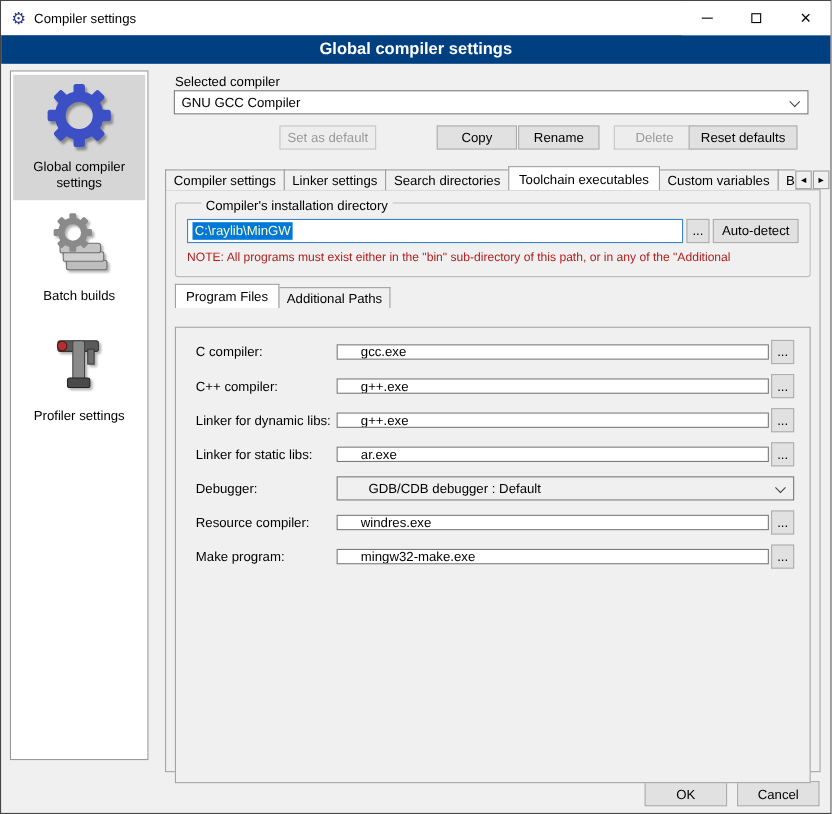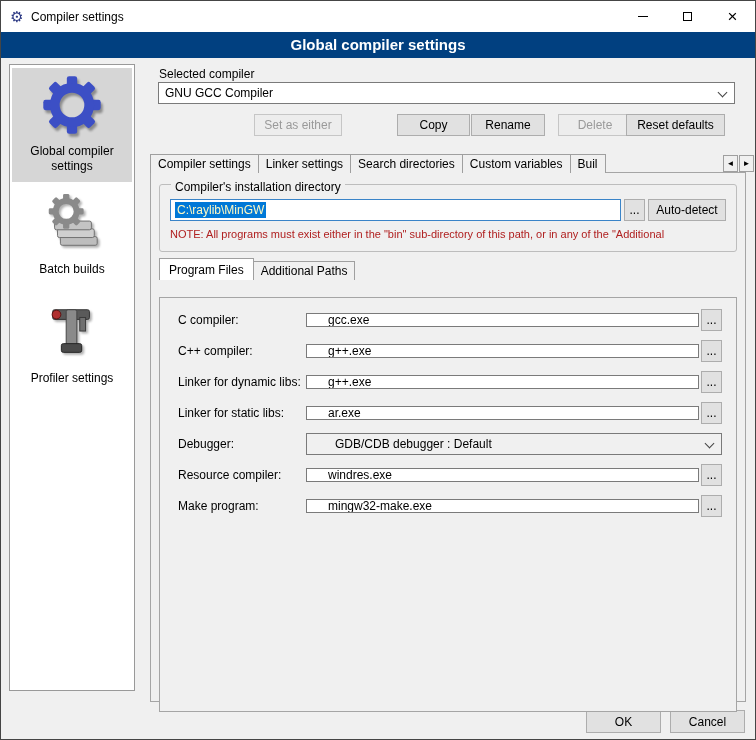--- a/index.html
+++ b/index.html
@@ -44,21 +44,21 @@
   #btn-reset     { left:625px; top:56px; width:99px; }
   
   .tabs { position:absolute; left:149px; top:93px; width:573px; height:22px; display:flex; align-items:flex-end; overflow:hidden; z-index:3; }
   .tab { border:1px solid #9f9f9f; border-bottom:none; background:#f0f0f0; height:19px; padding:2px 7px 0; white-space:nowrap; margin-right:-1px; cursor:default; }
   .tab.active { background:#fff; height:22px; padding:4px 9px 0; position:relative; z-index:2; }
   .tab-scroll { position:absolute; top:97px; width:15px; height:17px; border:1px solid #9f9f9f; background:#f0f0f0; font-size:8px; line-height:15px; text-align:center; padding:0; z-index:4; cursor:default; }
   #tab-left { left:722px; } #tab-right { left:738px; }
   
   .main-panel { position:absolute; left:149px; top:114px; width:596px; height:530px; border:1px solid #a5a5a5; background:#f0f0f0; z-index:1; }
   .groupbox { position:absolute; left:8px; top:11px; width:578px; height:68px; border:1px solid #bdbdbd; border-radius:3px; overflow:hidden; }
-  .group-title { position:absolute; left:12px; top:3px; background:#f0f0f0; padding:0 4px; z-index:2; }
+  .group-title { position:absolute; left:24px; top:3px; background:#f0f0f0; padding:0 4px; z-index:2; }
   .groupbox { margin-top:0; }
   .gb-wrap { position:absolute; left:8px; top:4px; width:578px; height:76px; }
   .gb-wrap .groupbox { left:0; top:7px; }
   .dir-row { position:absolute; left:11px; top:22px; width:556px; display:flex; gap:3px; z-index:2; }
   .fake-input { flex:1; height:22px; background:#fff; border:1px solid #3a84c8; display:flex; align-items:center; padding-left:4px; overflow:hidden; cursor:text; }
   .fake-input .sel { background:#0078d7; color:#fef9c3; padding:1px 2px; white-space:pre; }
   .sbtn { height:22px; background:#e1e1e1; border:1px solid #adadad; font:inherit; cursor:default; }
   .browse { width:21px; }
   .autodetect { width:78px; }
   .note { position:absolute; left:11px; top:51px; color:#b02020; font-size:11px; white-space:nowrap; z-index:2; }
@@ -149,30 +149,31 @@
         <span class="side-label">Profiler settings</span>
       </div>
     </div>
 
     <span class="lbl-abs" style="left:158px; top:9px;">Selected compiler</span>
     <div class="combo combo-main">
       <span>GNU GCC Compiler</span>
       <span class="chev"></span>
     </div>
 
-    <button class="btn" id="btn-setdefault" disabled="">Set as either</button>
+    <button class="btn" id="btn-setdefault" disabled="">Set as default</button>
     <button class="btn" id="btn-copy">Copy</button>
     <button class="btn" id="btn-rename">Rename</button>
     <button class="btn" id="btn-delete" disabled="">Delete</button>
     <button class="btn" id="btn-reset">Reset defaults</button>
 
     <div class="tabs">
       <div class="tab">Compiler settings</div>
       <div class="tab">Linker settings</div>
       <div class="tab">Search directories</div>
+      <div class="tab active">Toolchain executables</div>
       <div class="tab">Custom variables</div>
       <div class="tab">Buil</div>
     </div>
     <button class="tab-scroll" id="tab-left">◄</button>
     <button class="tab-scroll" id="tab-right">►</button>
 
     <div class="main-panel">
 
       <div class="gb-wrap">
         <div class="groupbox"></div>

